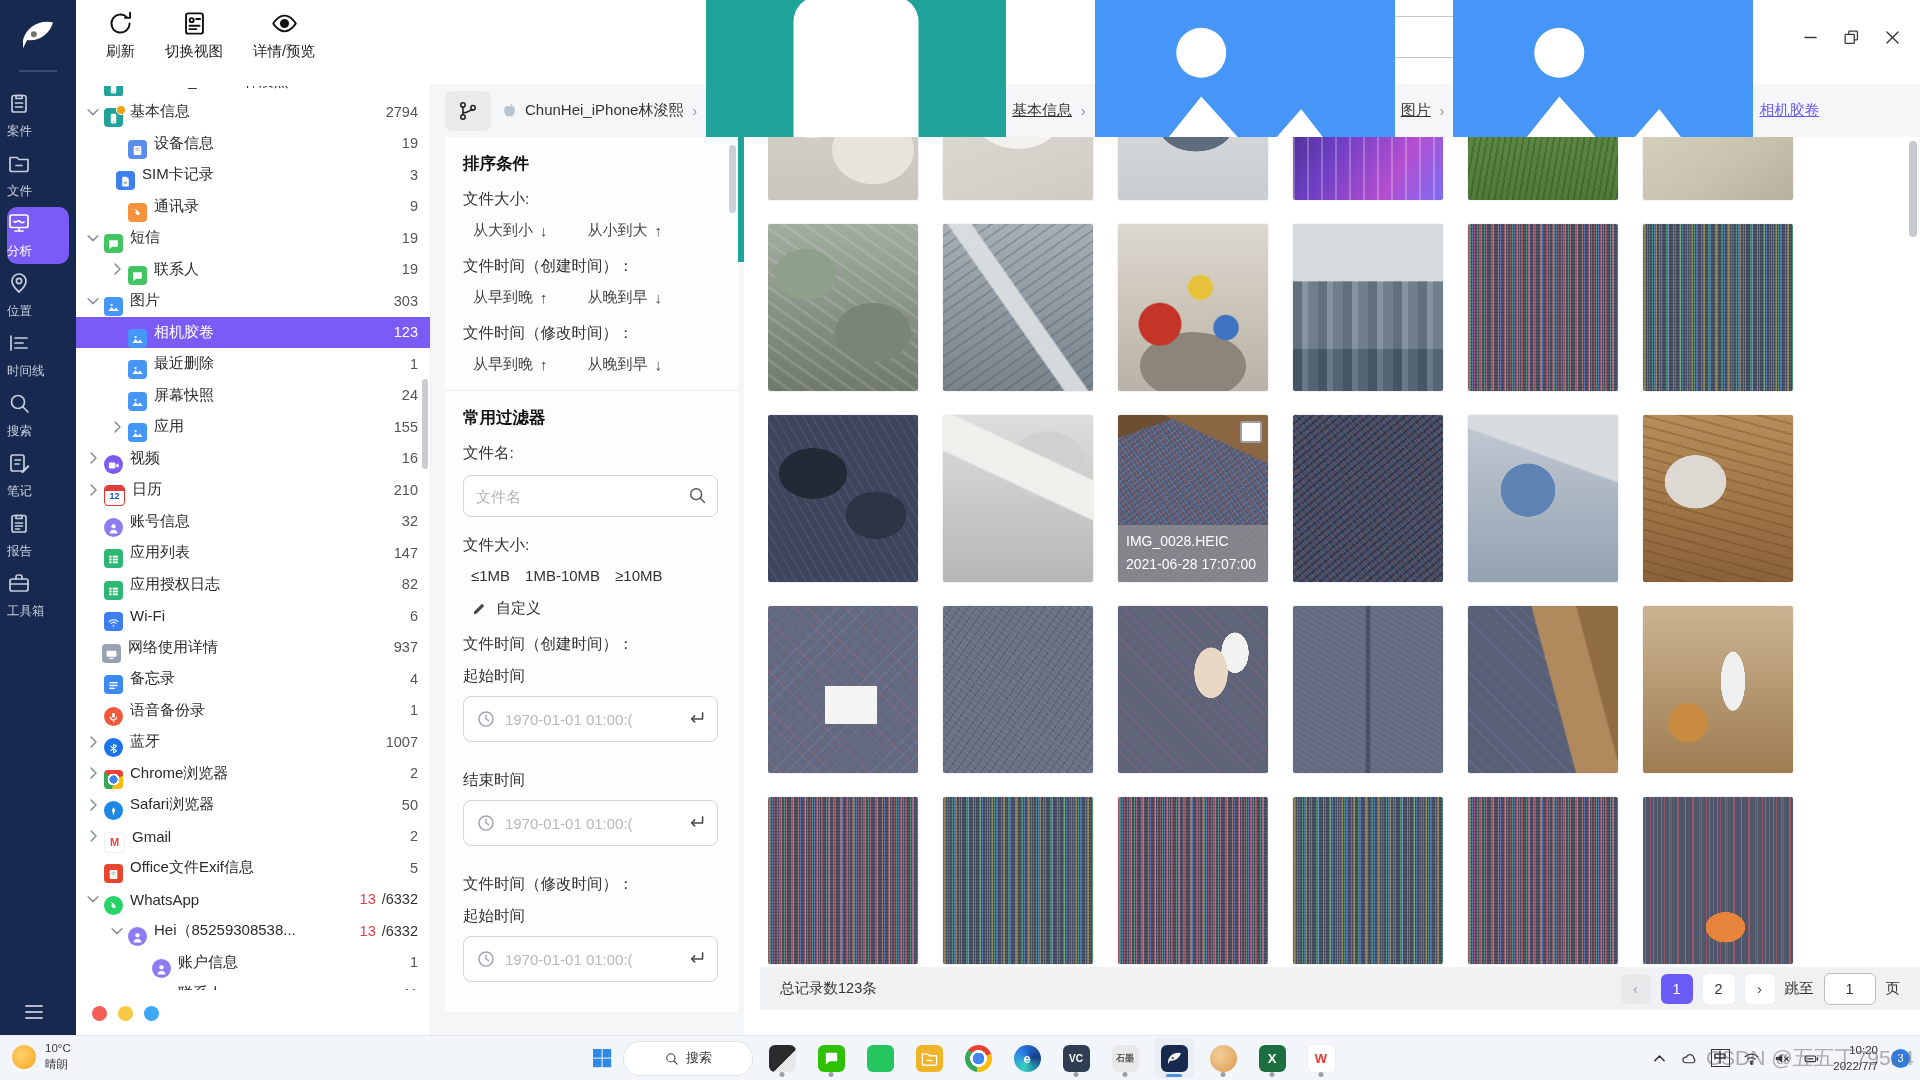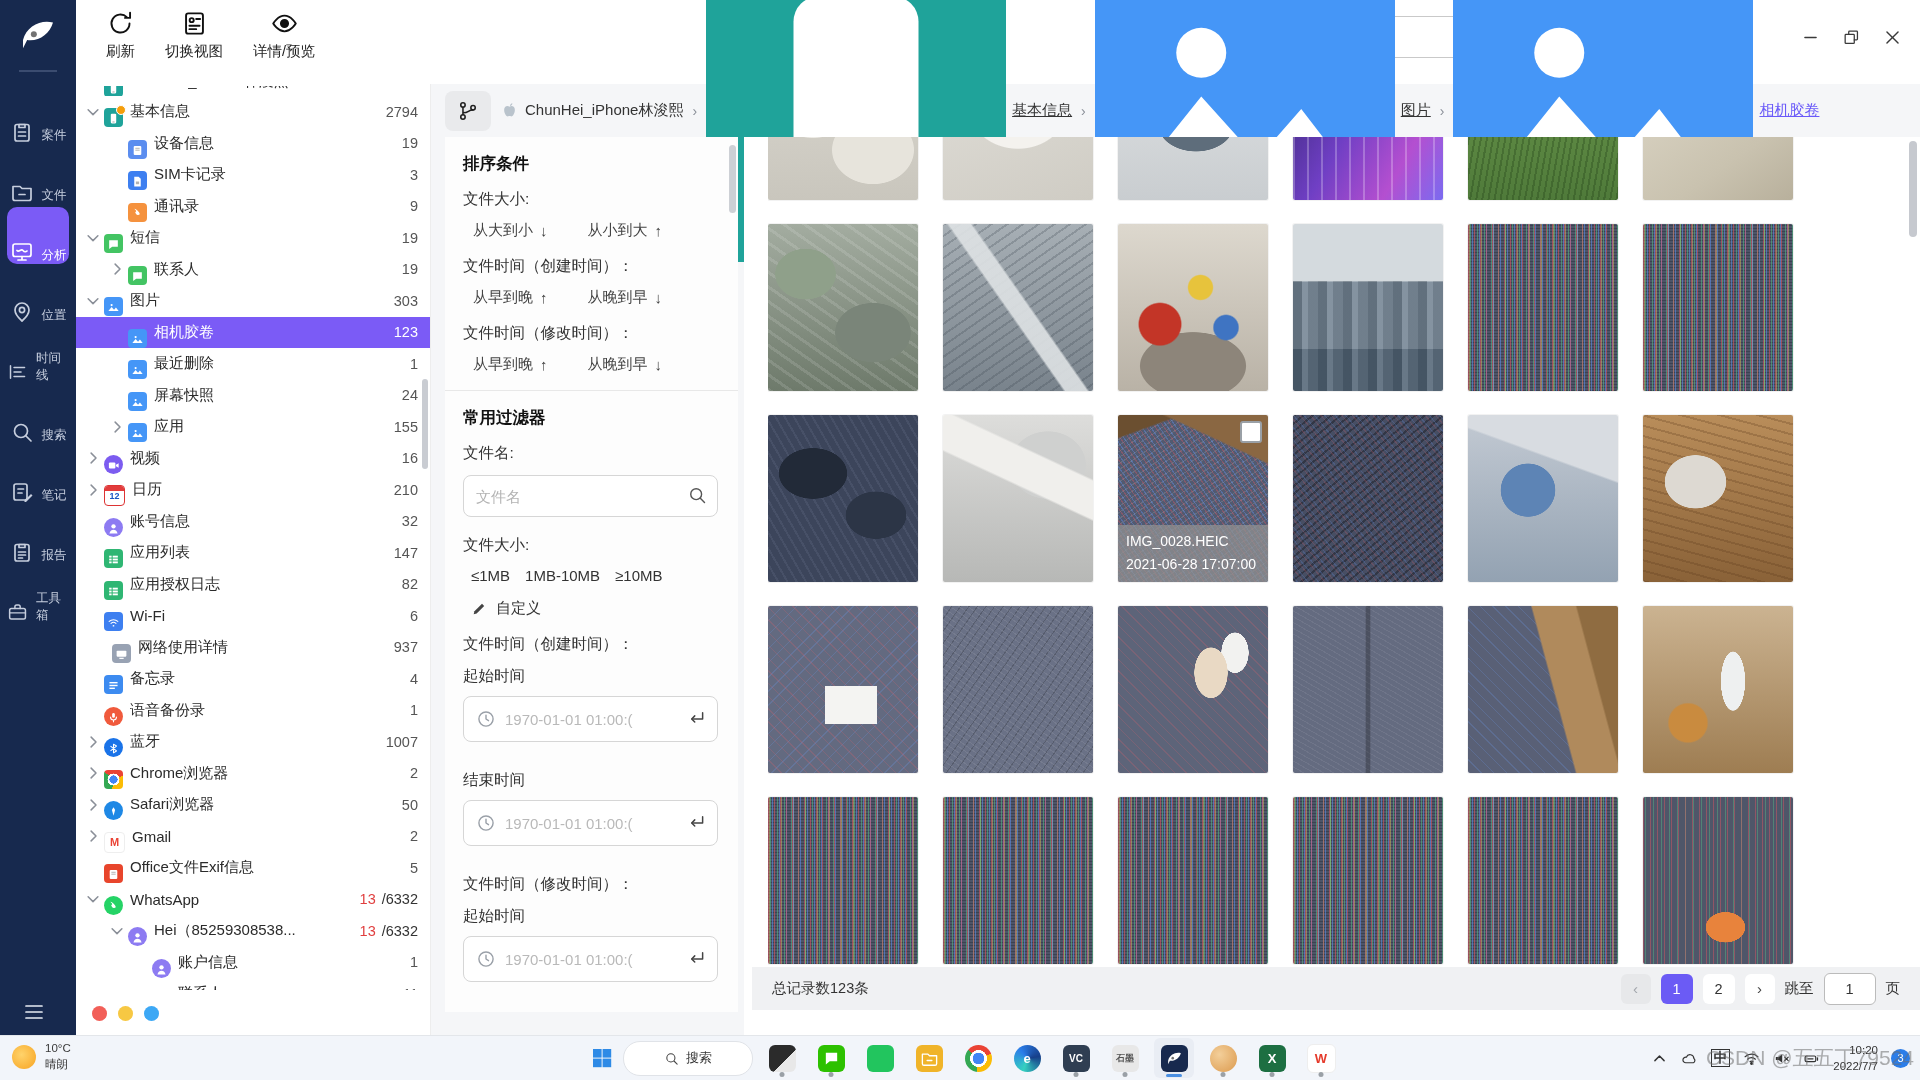--- a/index.html
+++ b/index.html
@@ -4,21 +4,21 @@
 <style>
   html,body{margin:0;padding:0;}
   body{width:1920px;height:1080px;overflow:hidden;font-family:"Liberation Sans","DejaVu Sans",sans-serif;background:#dfe3e8;}
   .screen{position:relative;width:1920px;height:1080px;background:#fff;}
   .app{position:absolute;left:0;top:0;right:0;height:1036px;background:#fff;overflow:hidden;}
 
   
   .rail{position:absolute;left:0;top:0;width:76px;height:100%;background:#17294e;color:#c6cede;display:flex;flex-direction:column;align-items:center;}
   .rail .logo{width:76px;height:70px;display:flex;align-items:center;justify-content:center;color:#fff;}
   .logo-div{width:38px;height:2px;background:#3b4c70;margin-bottom:12px;}
-  .rail-item{width:62px;height:57px;margin:3px 0;border-radius:10px;display:flex;flex-direction:row;align-items:flex-end;justify-content:center;gap:8px;font-size:12.5px;cursor:pointer;}
+  .rail-item{width:62px;height:57px;margin:3px 0;border-radius:10px;display:flex;flex-direction:column;align-items:flex-start;justify-content:center;gap:8px;font-size:12.5px;cursor:pointer;}
   .rail-item.active{background:#7b5bf6;color:#ffffff;}
   .rail-item .ric{width:24px;height:24px;}
   .rail-menu{position:absolute;bottom:12px;left:22px;color:#e8ecf4;width:24px;height:24px;cursor:pointer;}
 
   
   .topbar{position:absolute;left:76px;top:0;right:0;height:84px;background:#fff;border-bottom:1px solid #efefef;}
   .tools{display:flex;gap:30px;padding:10px 0 0 30px;}
   .tool-btn{display:flex;flex-direction:column;align-items:center;gap:5px;font-size:14.5px;color:#1f1f1f;cursor:pointer;}
   .tool-btn .tic{width:27px;height:27px;color:#111;}
   .topbar-right{position:absolute;right:18px;top:16px;display:flex;align-items:center;gap:20px;}
@@ -127,21 +127,21 @@
   .p-deskwood{background:radial-gradient(ellipse 45% 35% at 35% 40%,#ddd9d2 0 45%,transparent 46%),repeating-linear-gradient(15deg,rgba(90,55,25,.25) 0 2px,transparent 2px 10px),linear-gradient(#b98d5a,#8a6238);}
   .p-carpetpaper{background:linear-gradient(#f4f4f2,#f4f4f2) 58% 62%/52px 38px no-repeat,repeating-linear-gradient(45deg,rgba(235,95,105,.2) 0 1px,transparent 1px 9px),repeating-linear-gradient(135deg,rgba(110,160,250,.2) 0 1px,transparent 1px 10px),#636a80;}
   .p-carpetgray{background:repeating-linear-gradient(35deg,rgba(255,255,255,.08) 0 1px,transparent 1px 5px),repeating-linear-gradient(125deg,rgba(0,0,0,.18) 0 1px,transparent 1px 7px),#6a7186;}
   .p-carpetfoot{background:radial-gradient(ellipse 22% 30% at 62% 40%,#e9d9c4 0 50%,transparent 51%),radial-gradient(ellipse 18% 24% at 78% 28%,#f2f2f0 0 50%,transparent 51%),repeating-linear-gradient(45deg,rgba(235,95,105,.2) 0 1px,transparent 1px 8px),#5d6479;}
   .p-carpetgray2{background:linear-gradient(90deg,transparent 48%,rgba(0,0,0,.25) 49% 51%,transparent 52%),repeating-linear-gradient(30deg,rgba(255,255,255,.07) 0 1px,transparent 1px 5px),#646b80;}
   .p-carpetwood{background:linear-gradient(75deg,transparent 55%,#b08a5c 56% 78%,#8f6c41 79%),repeating-linear-gradient(45deg,rgba(110,160,250,.2) 0 1px,transparent 1px 9px),#596076;}
   .p-deskbottle{background:radial-gradient(ellipse 16% 35% at 60% 45%,#eef0f0 0 50%,transparent 51%),radial-gradient(circle at 30% 70%,#c98b3f 0 12%,transparent 13%),linear-gradient(#cbb391,#9e7d52);}
   .p-carpetshoe{background:radial-gradient(ellipse 26% 18% at 55% 78%,#e8833c 0 50%,transparent 51%),repeating-linear-gradient(90deg,rgba(242,85,96,.4) 0 1px,transparent 1px 7px),repeating-linear-gradient(90deg,rgba(86,214,142,.35) 2px 3px,transparent 3px 10px),#4f5669;}
 
   
-  .pagebar{position:absolute;left:8px;right:0;bottom:26px;height:43px;background:#f0f1f3;display:flex;align-items:center;padding:0 20px;font-size:14.5px;color:#333;box-sizing:border-box;}
+  .pagebar{position:absolute;left:16px;right:0;bottom:26px;height:43px;background:#f0f1f3;display:flex;align-items:center;padding:0 20px;font-size:14.5px;color:#333;box-sizing:border-box;}
   .pager{margin-left:auto;display:flex;align-items:center;gap:10px;}
   .pg-btn{width:30px;height:30px;border-radius:6px;display:flex;align-items:center;justify-content:center;background:#fff;color:#444;cursor:pointer;font-size:15px;}
   .pg-btn.dis{background:#e7e8ea;color:#a2a6ac;}
   .pg-num{min-width:32px;height:30px;border-radius:6px;display:flex;align-items:center;justify-content:center;background:#fff;color:#333;cursor:pointer;font-size:14.5px;}
   .pg-num.cur{background:#6b5bf5;color:#fff;}
   .pg-jump{width:46px;height:28px;border:1px solid #bbb;border-radius:6px;background:#fff;text-align:center;font-size:14.5px;color:#333;outline:none;font-family:inherit;}
 
   
   .taskbar{position:absolute;left:0;right:0;bottom:0;height:44px;background:#f2f5fa;border-top:1px solid #e3e6ea;}
   .tb-weather{position:absolute;left:12px;top:5px;display:flex;gap:9px;align-items:center;cursor:pointer;}
@@ -346,21 +346,21 @@
             <span class="ti" style="background: rgb(91, 141, 239);">
               <span class="g"><svg viewBox="0 0 24 24" width="100%" height="100%" fill="#fff">
                   <rect x="5" y="3.5" width="14" height="17" rx="2"></rect>
                   <rect x="8" y="7" width="8" height="1.8" fill="rgba(0,0,0,.3)"></rect>
                   <rect x="8" y="10.5" width="8" height="1.8" fill="rgba(0,0,0,.3)"></rect>
                 </svg></span>
             </span>
             <span>设备信息</span>
             <span class="cnt">19</span>
           </div>
-          <div class="trow" style="padding-left: 32px;">
+          <div class="trow" style="padding-left: 20px;">
             <span class="arr"></span>
             <span class="ti" style="background: rgb(61, 127, 240);">
               <span class="g"><svg viewBox="0 0 24 24" width="100%" height="100%" fill="#fff">
                   <path d="M6 3h8l4 4v14H6z"></path>
                   <rect x="9" y="12" width="6" height="5" fill="rgba(0,0,0,.3)"></rect>
                 </svg></span>
             </span>
             <span>SIM卡记录</span>
             <span class="cnt">3</span>
           </div>
@@ -536,21 +536,21 @@
             <span class="arr"></span>
             <span class="ti" style="background: rgb(61, 127, 240);">
               <span class="g"><svg viewBox="0 0 24 24" width="100%" height="100%" fill="none" stroke="#fff" stroke-width="2" stroke-linecap="round">
                   <path d="M4 10a12 12 0 0 1 16 0M7.5 13.5a7 7 0 0 1 9 0"></path>
                   <circle cx="12" cy="18" r="1.6" fill="#fff" stroke="none"></circle>
                 </svg></span>
             </span>
             <span>Wi-Fi</span>
             <span class="cnt">6</span>
           </div>
-          <div class="trow" style="padding-left: 16px;">
+          <div class="trow" style="padding-left: 6px;">
             <span class="arr"></span>
             <span class="ti" style="background: rgb(152, 162, 179);">
               <span class="g"><svg viewBox="0 0 24 24" width="100%" height="100%" fill="#fff">
                   <rect x="3" y="5" width="18" height="11" rx="1.5"></rect>
                   <rect x="8" y="18" width="8" height="2.2"></rect>
                 </svg></span>
             </span>
             <span>网络使用详情</span>
             <span class="cnt">937</span>
           </div>

